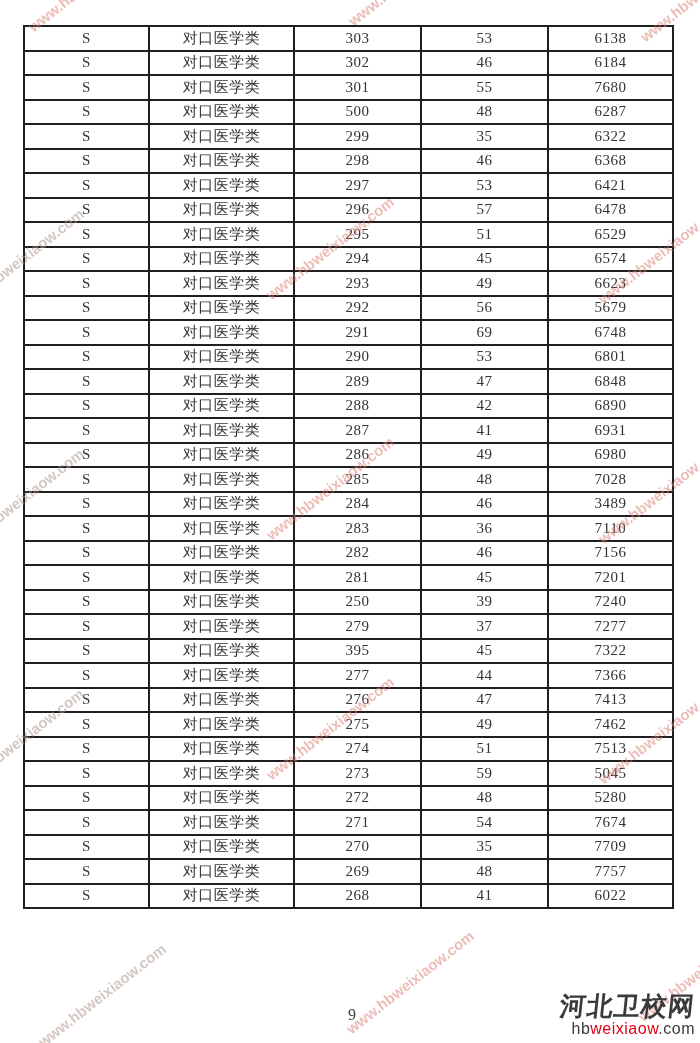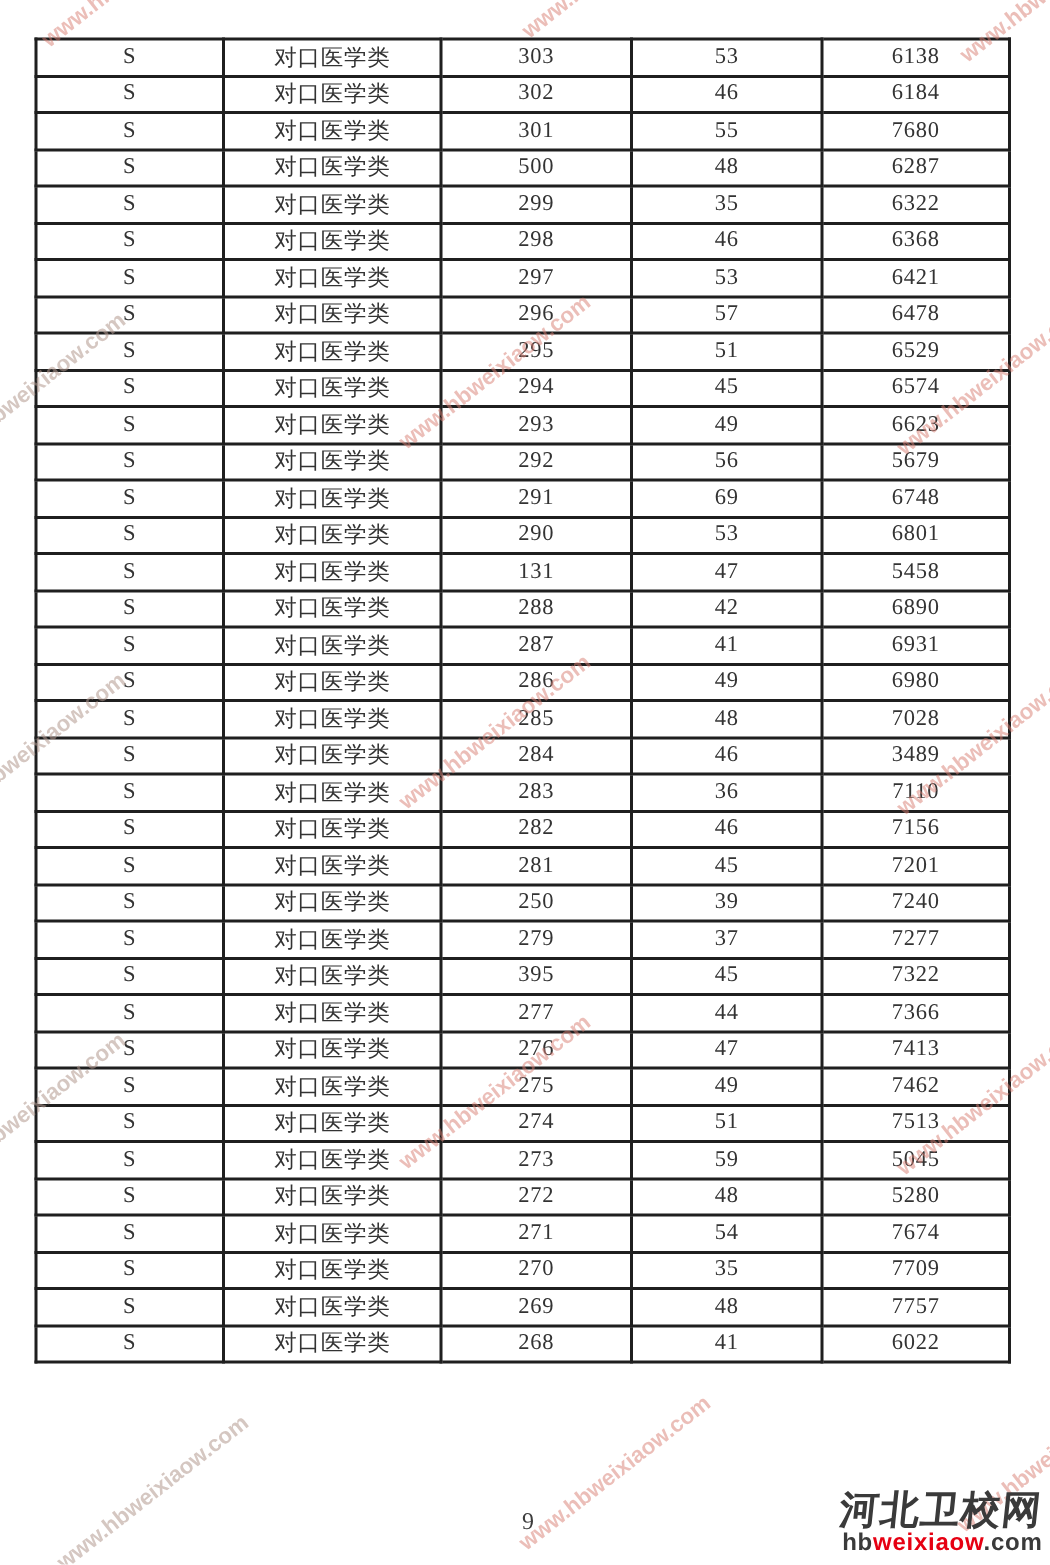--- a/index.html
+++ b/index.html
@@ -78,21 +78,21 @@
   .logo-cn {
     font-size: 26px;
     font-weight: bold;
     color: var(--logo-dark, #3a3a3a);
     transform: skewX(-6deg);
     letter-spacing: 1px;
   }
   .logo-url {
     margin-top: 2px;
     font-size: 16px;
-    font-weight: bold;
+    font-weight: normal;
     color: var(--logo-dark, #3a3a3a);
     letter-spacing: 0.5px;
   }
   .logo-url .red { color: var(--logo-red, #e60012); }
 </style>
 </head>
 <body>
 
 <div class="page">
 
@@ -213,23 +213,23 @@
     <td>S</td>
     <td>对口医学类</td>
     <td>290</td>
     <td>53</td>
     <td>6801</td>
   </tr>
 
   <tr>
     <td>S</td>
     <td>对口医学类</td>
-    <td>131</td>
+    <td>289</td>
     <td>47</td>
-    <td>5458</td>
+    <td>6848</td>
   </tr>
 
   <tr>
     <td>S</td>
     <td>对口医学类</td>
     <td>288</td>
     <td>42</td>
     <td>6890</td>
   </tr>
 

